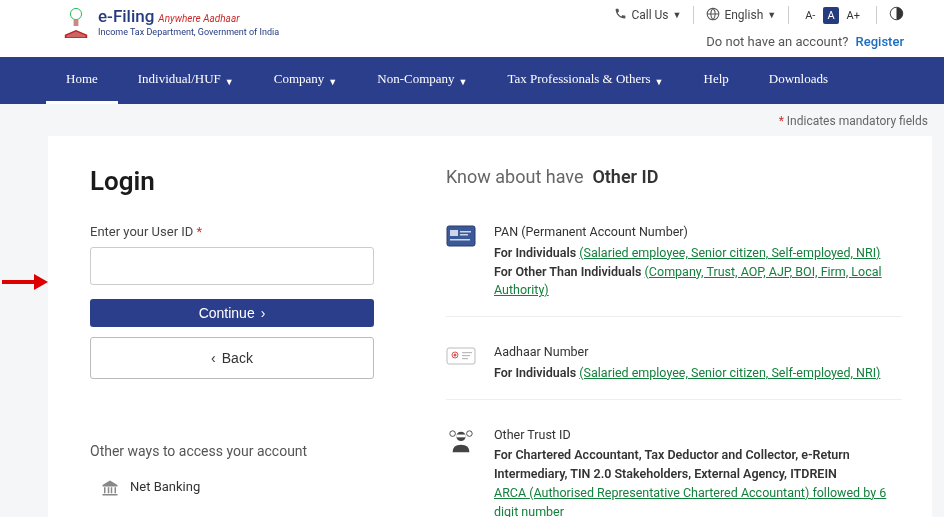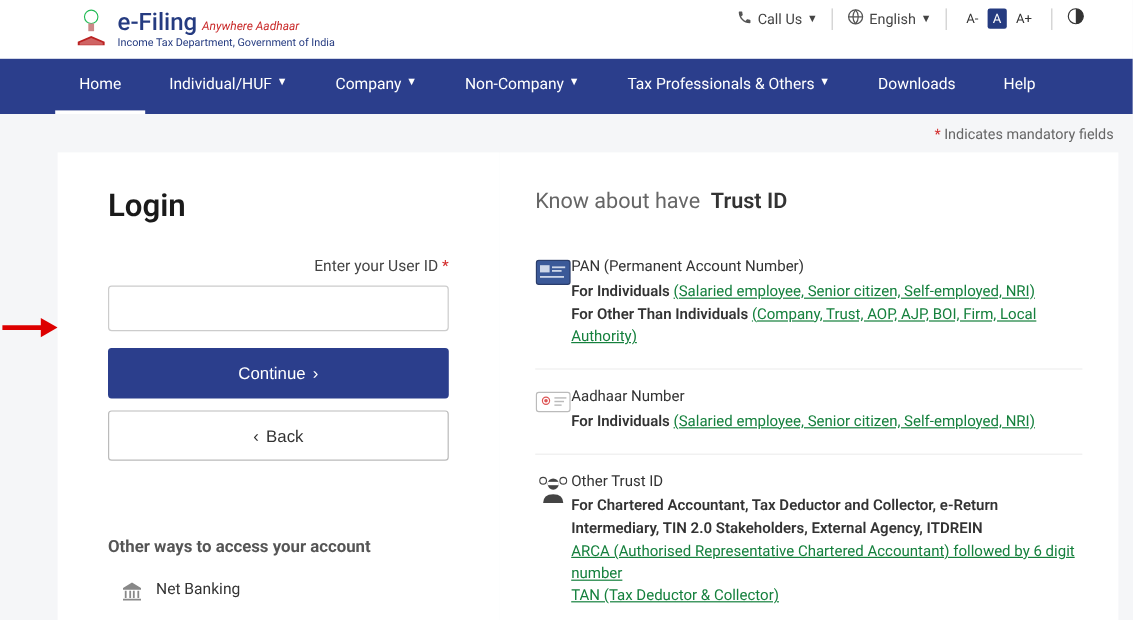--- a/index.html
+++ b/index.html
@@ -5,62 +5,62 @@
 * { margin: 0; padding: 0; box-sizing: border-box; }
 body { font-family: -apple-system, BlinkMacSystemFont, 'Segoe UI', Roboto, Arial, sans-serif; background: #f5f6f8; width: 944px; height: 517px; overflow: hidden; font-size: 13px; color: #333; }
 
 
 .topbar { background: #fff; padding: 6px 40px 8px 60px; display: flex; align-items: flex-start; justify-content: space-between; }
 .logo-block { display: flex; align-items: flex-start; gap: 6px; }
 .emblem { width: 32px; height: 32px; position: relative; }
 .emblem svg { width: 100%; height: 100%; }
 .logo-text { display: flex; flex-direction: column; }
 .logo-line1 { display: flex; align-items: baseline; gap: 4px; }
-.logo-efiling { color: #253b80; font-size: 20px; font-weight: 500; }
+.logo-efiling { color: #253b80; font-size: 17px; font-weight: 500; }
 .logo-tagline { color: #c92a2a; font-size: 10px; font-style: italic; }
 .logo-sub { color: #253b80; font-size: 9px; margin-top: 1px; }
 
 .top-right { display: flex; flex-direction: column; align-items: flex-end; gap: 10px; }
 .top-controls { display: flex; align-items: center; gap: 12px; }
 .call-us, .lang-sel { display: flex; align-items: center; gap: 4px; color: #444; font-size: 12px; cursor: pointer; }
 .divider { width: 1px; height: 18px; background: #ccc; }
 .font-controls { display: flex; align-items: center; gap: 4px; }
 .font-btn { font-size: 11px; padding: 2px 4px; cursor: pointer; }
 .font-btn.active { background: #253b80; color: #fff; border-radius: 2px; }
 .contrast-btn { cursor: pointer; }
 .register-line { font-size: 13px; color: #555; }
 .register-link { color: #1b6ec2; font-weight: 500; cursor: pointer; margin-left: 4px; }
 
 
 .nav { background: #2b3e8c; display: flex; padding: 0 46px; }
-.nav-item { color: #fff; padding: 14px 20px; font-size: 13px; cursor: pointer; display: flex; align-items: flex-start; gap: 4px; border-bottom: 3px solid transparent; }
+.nav-item { color: #fff; padding: 14px 20px; font-size: 13px; cursor: pointer; display: flex; align-items: flex-end; gap: 4px; border-bottom: 3px solid transparent; font-family: Liberation Serif, serif; }
 .nav-item.active { border-bottom-color: #fff; }
 .chev { font-size: 9px; }
 
 
 .mandatory { text-align: right; padding: 10px 16px 8px 0; font-size: 12px; color: #666; margin-left: 18px; }
 .star { color: #d32f2f; }
 
 
 .main { display: flex; gap: 0; padding: 0 0 0 48px; }
 .card-left { background: #fff; width: 368px; padding: 30px 42px 20px 42px; position: relative; }
 .arrow { position: absolute; left: -48px; top: 136px; }
 .login-title { font-size: 26px; font-weight: 600; color: #1a1a1a; margin-bottom: 28px; }
-.field-label { font-size: 13px; color: #444; margin-bottom: 8px; text-align: right; }
+.field-label { font-size: 13px; color: #444; margin-bottom: 8px; }
 .input-field { width: 100%; height: 38px; border: 1px solid #ccc; border-radius: 3px; padding: 0 10px; font-size: 13px; margin-bottom: 14px; background: #fff; }
-.btn-continue { width: 100%; height: 42px; background: #2b3e8c; color: #fff; border: none; border-radius: 3px; font-size: 14px; font-weight: 500; cursor: pointer; display: flex; align-items: center; justify-content: center; gap: 6px; margin-bottom: 10px; }
+.btn-continue { width: 100%; height: 28px; background: #2b3e8c; color: #fff; border: none; border-radius: 3px; font-size: 14px; font-weight: 500; cursor: pointer; display: flex; align-items: center; justify-content: center; gap: 6px; margin-bottom: 10px; }
 .btn-back { width: 100%; height: 42px; background: #fff; color: #333; border: 1px solid #bbb; border-radius: 3px; font-size: 14px; cursor: pointer; display: flex; align-items: center; justify-content: center; gap: 6px; }
-.other-ways { margin-top: 64px; font-size: 14px; color: #555; margin-bottom: 20px; font-weight: bold; }
+.other-ways { margin-top: 64px; font-size: 14px; color: #555; margin-bottom: 20px; }
 .net-banking { display: flex; align-items: flex-start; gap: 10px; font-size: 13px; color: #333; cursor: pointer; padding-left: 10px; }
 .bank-icon { color: #888; }
 
 .card-right { background: #fff; flex: 1; padding: 30px 30px 20px 30px; margin-right: 12px; }
 .know-title { font-size: 18px; color: #666; margin-bottom: 26px; }
 .know-title .uid { font-weight: 600; color: #333; }
-.info-row { display: flex; padding: 10px 0 16px 0; border-bottom: 1px solid #eee; margin-bottom: 4px; }
+.info-row { display: flex; gap: 18px; padding: 10px 0 16px 0; border-bottom: 1px solid #eee; margin-bottom: 16px; }
 .info-row:last-of-type { border-bottom: none; }
 .info-icon { width: 30px; height: 24px; flex-shrink: 0; display: flex; align-items: flex-start; justify-content: center; margin-top: 2px; }
 .info-text { flex: 1; font-size: 12.5px; line-height: 1.5; }
 .info-title { color: #333; margin-bottom: 2px; }
 .info-bold { font-weight: 600; color: #333; }
 .info-gray { color: #15803d; text-decoration: underline; }
 
 .icon-svg { display: inline-block; vertical-align: middle; }
 </style>
 </head>
@@ -107,20 +107,24 @@
         <span class="font-btn">A-</span>
         <span class="font-btn active">A</span>
         <span class="font-btn">A+</span>
       </div>
       <span class="divider"></span>
       <span class="contrast-btn"><svg width="15" height="15" viewBox="0 0 24 24">
             <circle cx="12" cy="12" r="10" fill="none" stroke="#333" stroke-width="1.5"></circle>
             <path d="M12 2 A10 10 0 0 1 12 22 Z" fill="#333"></path>
           </svg></span>
     </div>
+    <div class="register-line">
+      <span>Do not have an account?</span>
+      <span class="register-link">Register</span>
+    </div>
   </div>
 </div>
 
 <div class="nav">
   <div class="nav-item active">
       <span>Home</span>
     </div>
   <div class="nav-item">
       <span>Individual/HUF</span>
       <span class="chev">▼</span>
@@ -131,24 +135,24 @@
     </div>
   <div class="nav-item">
       <span>Non-Company</span>
       <span class="chev">▼</span>
     </div>
   <div class="nav-item">
       <span>Tax Professionals &amp; Others</span>
       <span class="chev">▼</span>
     </div>
   <div class="nav-item">
+      <span>Help</span>
+    </div>
+  <div class="nav-item">
       <span>Downloads</span>
-    </div>
-  <div class="nav-item">
-      <span>Help</span>
     </div>
 </div>
 
 <div class="mandatory">
   <span class="star">*</span>
   <span>Indicates mandatory fields</span>
 </div>
 
 <div class="main">
   <div class="card-left">
@@ -176,21 +180,21 @@
       <span class="bank-icon"><svg width="20" height="18" viewBox="0 0 24 24" fill="#888">
             <path d="M12 2 L2 8 L2 10 L22 10 L22 8 Z M4 11 L4 19 L6 19 L6 11 Z M9 11 L9 19 L11 19 L11 11 Z M13 11 L13 19 L15 19 L15 11 Z M18 11 L18 19 L20 19 L20 11 Z M2 20 L22 20 L22 22 L2 22 Z"></path>
           </svg></span>
       <span>Net Banking</span>
     </div>
   </div>
 
   <div class="card-right">
     <div class="know-title">
       <span>Know about have</span>&nbsp;
-      <span class="uid">Trust ID</span>
+      <span class="uid">Other ID</span>
     </div>
 
     <div class="info-row">
       <div class="info-icon">
         <svg width="30" height="22" viewBox="0 0 30 22">
             <rect x="1" y="1" width="28" height="20" rx="2" fill="#3b5998" stroke="#2a3d6b"></rect>
             <rect x="4" y="5" width="8" height="6" fill="#cdd6e8"></rect>
             <rect x="14" y="6" width="11" height="1.5" fill="#cdd6e8"></rect>
             <rect x="14" y="9" width="8" height="1.5" fill="#cdd6e8"></rect>
             <rect x="4" y="14" width="20" height="1.5" fill="#cdd6e8"></rect>

